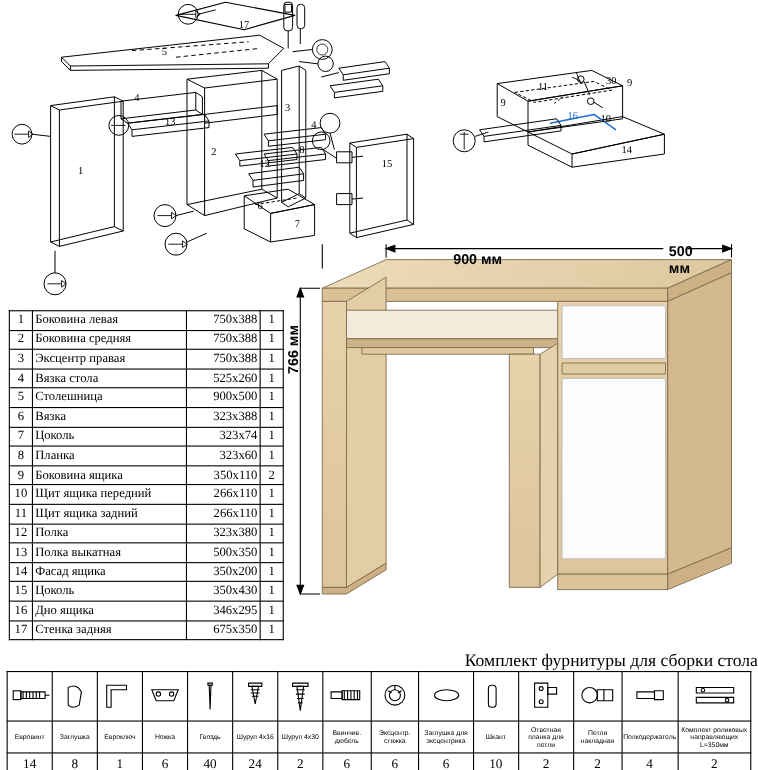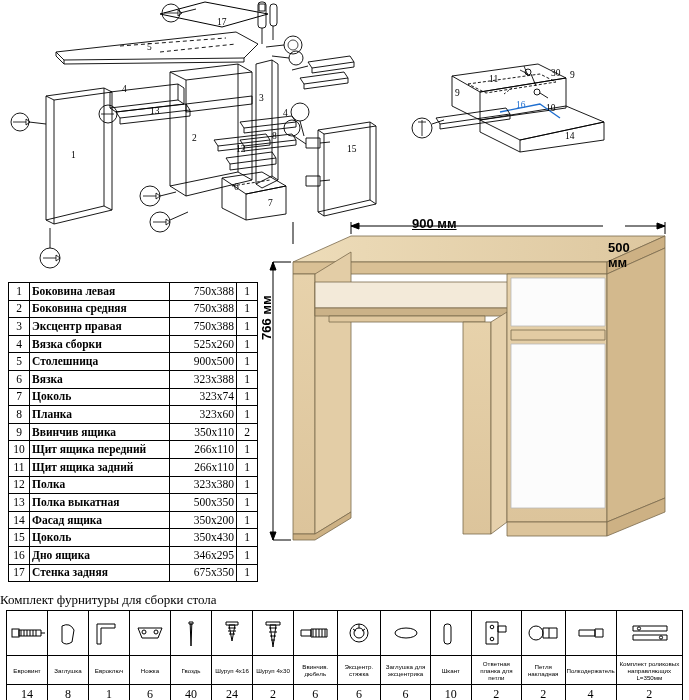--- a/index.html
+++ b/index.html
@@ -15,46 +15,46 @@
 
   
   .parts-table{
     position:absolute;left:8px;top:282px;width:250px;
     border-collapse:collapse;font-size:11.5px;
   }
   .parts-table td{
     border:1px solid #000;padding:1px 2px;height:14.6px;line-height:13px;
   }
   .pt-num{width:16px;text-align:center;}
-  .pt-name{padding-left:4px;font-weight:bold;}
+  .pt-name{padding-left:4px;}
   .pt-size{width:62px;text-align:right;}
   .pt-qty{width:16px;text-align:center;}
 
   
   .hw-title{
-    position:absolute;left:0;top:592px;width:689px;text-align:left;
-    font-size:13px;
+    position:absolute;left:0;top:592px;width:689px;text-align:right;
+    font-size:16px;
   }
   .hw-table{
     position:absolute;left:6px;top:610px;width:677px;
     border-collapse:collapse;font-size:6.2px;text-align:center;
     font-family:"Liberation Sans", sans-serif;
   }
   .hw-table td{border:1px solid #000;vertical-align:middle;}
   .hw-icon{height:44px;padding:0;}
   .hw-name{height:26px;padding:1px 1px;line-height:7px;}
   .hw-qty{height:17px;font-size:12px;font-family:"Liberation Serif",serif;}
 
   
   .dim{
     position:absolute;font-family:"Liberation Sans", sans-serif;
     font-weight:bold;font-size:13px;
   }
-  .dim-900{left:412px;top:216px;text-decoration:underline;}
-  .dim-500{left:608px;top:240px;}
+  .dim-900{left:412px;top:228px;}
+  .dim-500{left:608px;top:221px;}
   .dim-766{left:259px;top:340px;transform:rotate(-90deg);transform-origin:left top;}
 </style>
 </head>
 <body>
 
 <div class="root">
 
   <svg class="diagram-svg" width="689" height="282" viewBox="0 0 689 282">
     <g fill="none" stroke="#000" stroke-width="0.9" stroke-linejoin="round">
 
@@ -222,21 +222,21 @@
           <td class="pt-qty">1</td>
         </tr>
         <tr>
           <td class="pt-num">3</td>
           <td class="pt-name">Эксцентр правая</td>
           <td class="pt-size">750x388</td>
           <td class="pt-qty">1</td>
         </tr>
         <tr>
           <td class="pt-num">4</td>
-          <td class="pt-name">Вязка сборки</td>
+          <td class="pt-name">Вязка стола</td>
           <td class="pt-size">525x260</td>
           <td class="pt-qty">1</td>
         </tr>
         <tr>
           <td class="pt-num">5</td>
           <td class="pt-name">Столешница</td>
           <td class="pt-size">900x500</td>
           <td class="pt-qty">1</td>
         </tr>
         <tr>
@@ -252,21 +252,21 @@
           <td class="pt-qty">1</td>
         </tr>
         <tr>
           <td class="pt-num">8</td>
           <td class="pt-name">Планка</td>
           <td class="pt-size">323x60</td>
           <td class="pt-qty">1</td>
         </tr>
         <tr>
           <td class="pt-num">9</td>
-          <td class="pt-name">Ввинчив ящика</td>
+          <td class="pt-name">Боковина ящика</td>
           <td class="pt-size">350x110</td>
           <td class="pt-qty">2</td>
         </tr>
         <tr>
           <td class="pt-num">10</td>
           <td class="pt-name">Щит ящика передний</td>
           <td class="pt-size">266x110</td>
           <td class="pt-qty">1</td>
         </tr>
         <tr>

